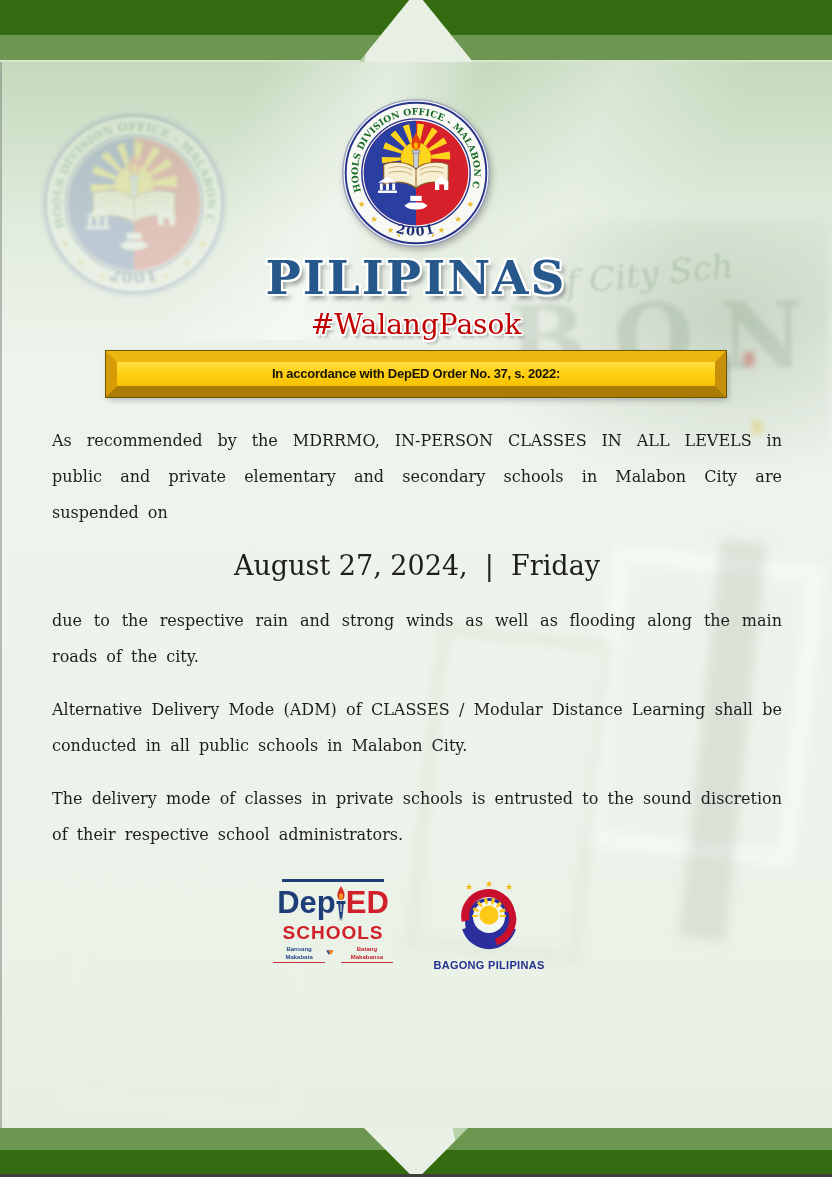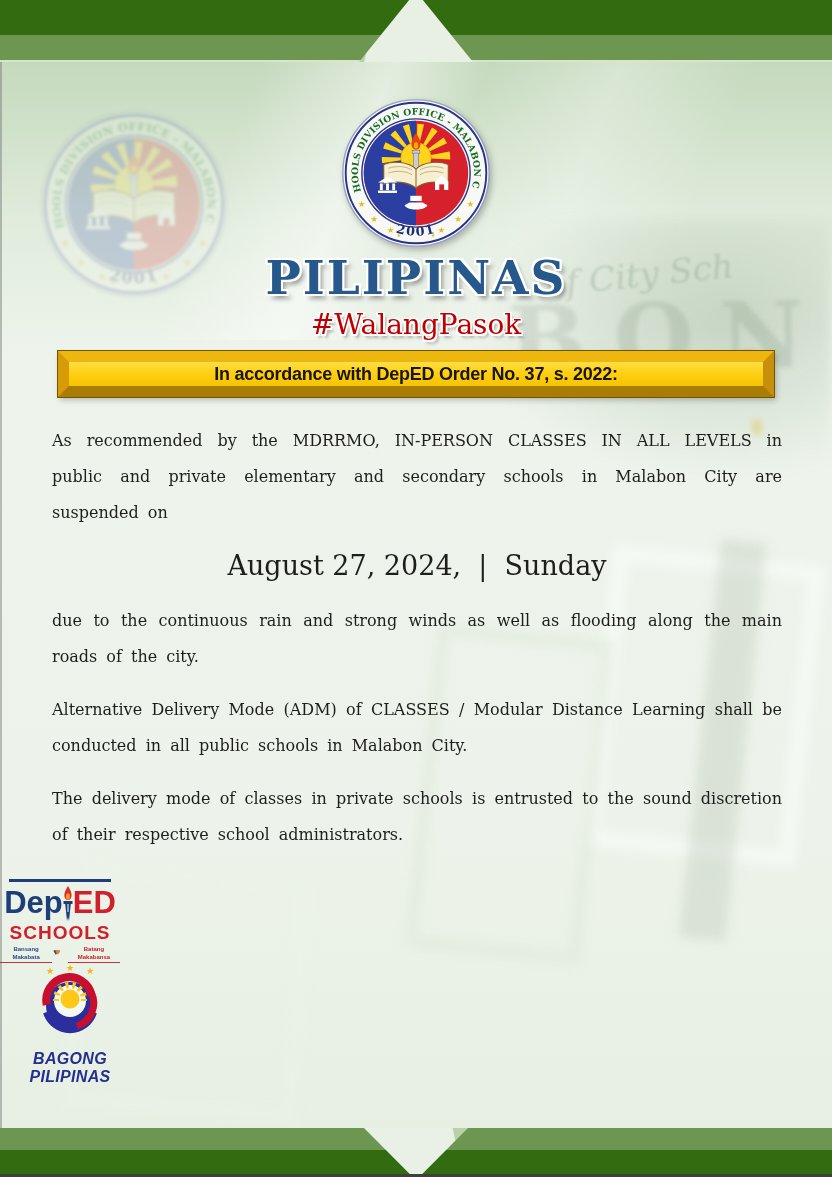--- a/index.html
+++ b/index.html
@@ -52,53 +52,53 @@
     filter:drop-shadow(2px 3px 3px rgba(60,60,60,.35));}
 
   .title{margin:2px 0 0;text-align:center;font-size:47px;line-height:54px;font-weight:bold;
     letter-spacing:2px;color:#27588c;
     text-shadow:-2px -2px 0 #fff,2px -2px 0 #fff,-2px 2px 0 #fff,2px 2px 0 #fff,
       0 -2px 0 #fff,0 2px 0 #fff,-2px 0 0 #fff,2px 0 0 #fff,4px 5px 4px rgba(90,90,90,.55);}
   .hashtag{margin:4px 0 0;text-align:center;font-size:28px;line-height:32px;font-weight:normal;color:#c00000;
     text-shadow:-1.5px -1.5px 0 #fff,1.5px -1.5px 0 #fff,-1.5px 1.5px 0 #fff,1.5px 1.5px 0 #fff,
       0 -1.5px 0 #fff,0 1.5px 0 #fff,-1.5px 0 0 #fff,1.5px 0 0 #fff,3px 4px 3px rgba(90,90,90,.5);}
 
-  .banner{box-sizing:border-box;width:716px;margin:10px auto 0;padding:4px 6px;
+  .banner{box-sizing:border-box;width:620px;margin:10px auto 0;padding:4px 6px;
     border:11px solid;border-color:#edb70f #c8900a #a97c05 #d79b08;
     background:linear-gradient(180deg,#ffdf45 0%,#ffd21d 35%,#fcca0a 70%,#f5c306 100%);
     box-shadow:0 0 0 1px #6e5600,2px 3px 6px rgba(0,0,0,.25);
     text-align:center;font-family:"Liberation Sans",sans-serif;font-weight:bold;
-    font-size:18px;line-height:16px;letter-spacing:-.25px;color:#181500;}
+    font-size:13px;line-height:16px;letter-spacing:-.25px;color:#181500;}
   .banner-line{white-space:nowrap;}
 
   .bodytext{margin:26px 50px 0 52px;color:#1e1e1c;}
   .para{font-size:16px;line-height:36px;text-align:justify;word-spacing:4px;margin:0 0 17px;}
   .para:last-child{margin-bottom:8px;}
   .date{font-size:27px;line-height:36px;text-align:center;white-space:pre;margin:2px 0 19px;}
 
   
   .footer{position:relative;z-index:2;display:flex;justify-content:center;align-items:flex-start;
-    margin-top:26px;font-family:"Liberation Sans",sans-serif;flex-direction:column;}
+    gap:26px;margin-top:26px;font-family:"Liberation Sans",sans-serif;}
   .deped{width:120px;text-align:center;}
   .deped-bar{height:3px;width:102px;background:#1e3e78;margin:0 auto 3px;}
   .deped-word{display:flex;align-items:flex-end;justify-content:center;font-weight:bold;font-size:31px;line-height:1;}
   .deped-dep{color:#1e3e78;}
   .deped-ed{color:#d1202a;}
   .torch-svg{margin:0 -2px -9px;}
   .matatag{color:#d1202a;font-weight:bold;font-size:19px;letter-spacing:1px;margin-top:4px;}
   .tagline{display:flex;align-items:center;justify-content:center;gap:3px;margin-top:1px;
     font-size:6px;font-weight:bold;line-height:8px;}
   .tg-left{color:#2a4a8c;border-bottom:1px solid rgba(196,31,38,.9);padding-bottom:1px;}
   .tg-right{color:#c41f26;border-bottom:1px solid rgba(196,31,38,.9);padding-bottom:1px;}
   .heart{position:relative;display:inline-block;width:10px;height:10px;}
   .heart span{position:absolute;left:0;top:-2px;font-size:9px;line-height:10px;}
   .heart .h-blue{color:#2a4a8c;left:-2px;}
   .heart .h-orange{color:#f5821f;}
   .bp{width:140px;text-align:center;}
-  .bp-text{font-weight:bold;font-style:italic;font-size:16px;letter-spacing:.3px;color:#23308f;margin-top:9px;}
+  .bp-text{font-weight:bold;font-size:11px;letter-spacing:.3px;color:#23308f;margin-top:2px;}
 </style>
 </head>
 <body>
 
 <div class="page">
 
   <div class="content">
 
     <svg class="seal" viewBox="0 0 160 160">
       <g id="sealG">
@@ -171,22 +171,22 @@
 
     <h1 class="title">PILIPINAS</h1>
     <div class="hashtag">#WalangPasok</div>
 
     <div class="banner">
       <div class="banner-line">In accordance with DepED Order No. 37, s. 2022:</div>
     </div>
 
     <div class="bodytext">
       <p class="para">As recommended by the MDRRMO, IN-PERSON CLASSES IN ALL LEVELS in public and private elementary and secondary schools in Malabon City are suspended on</p>
-      <div class="date">August 27, 2024,  |  Sunday</div>
-      <p class="para">due to the continuous rain and strong winds as well as flooding along the main roads of the city.</p>
+      <div class="date">August 27, 2024,  |  Friday</div>
+      <p class="para">due to the respective rain and strong winds as well as flooding along the main roads of the city.</p>
       <p class="para">Alternative Delivery Mode (ADM) of CLASSES / Modular Distance Learning shall be conducted in all public schools in Malabon City.</p>
       <p class="para">The delivery mode of classes in private schools is entrusted to the sound discretion of their respective school administrators.</p>
     </div>
 
     <div class="footer">
       <div class="deped">
         <div class="deped-bar"></div>
         <div class="deped-word">
           <span class="deped-dep">Dep</span>
           <svg class="torch-svg" width="14" height="42" viewBox="0 0 14 42">

